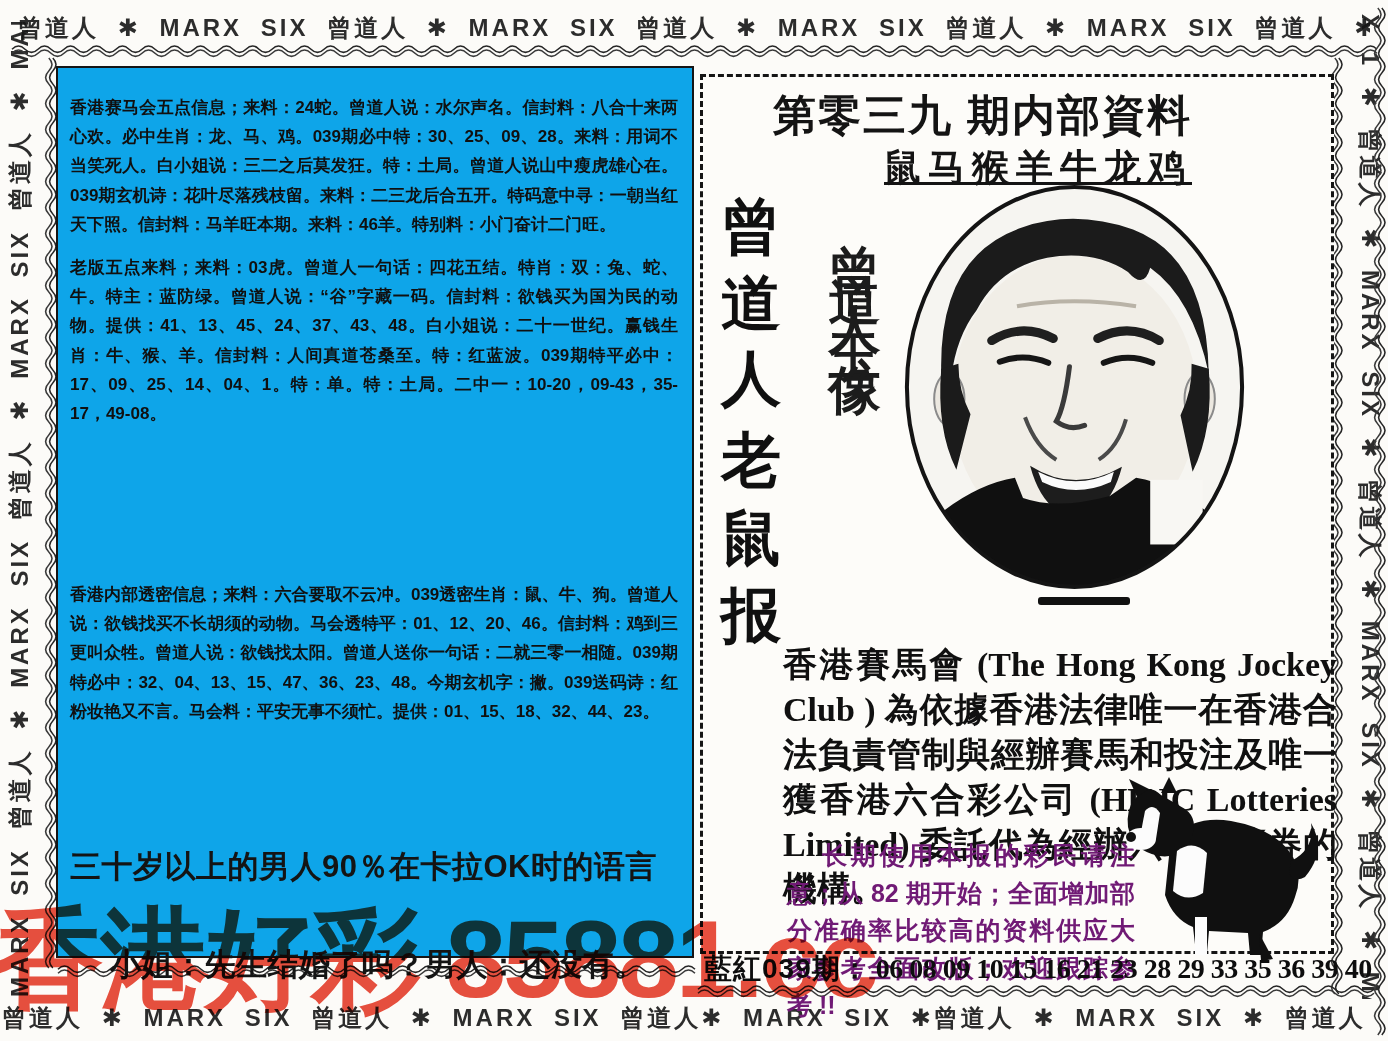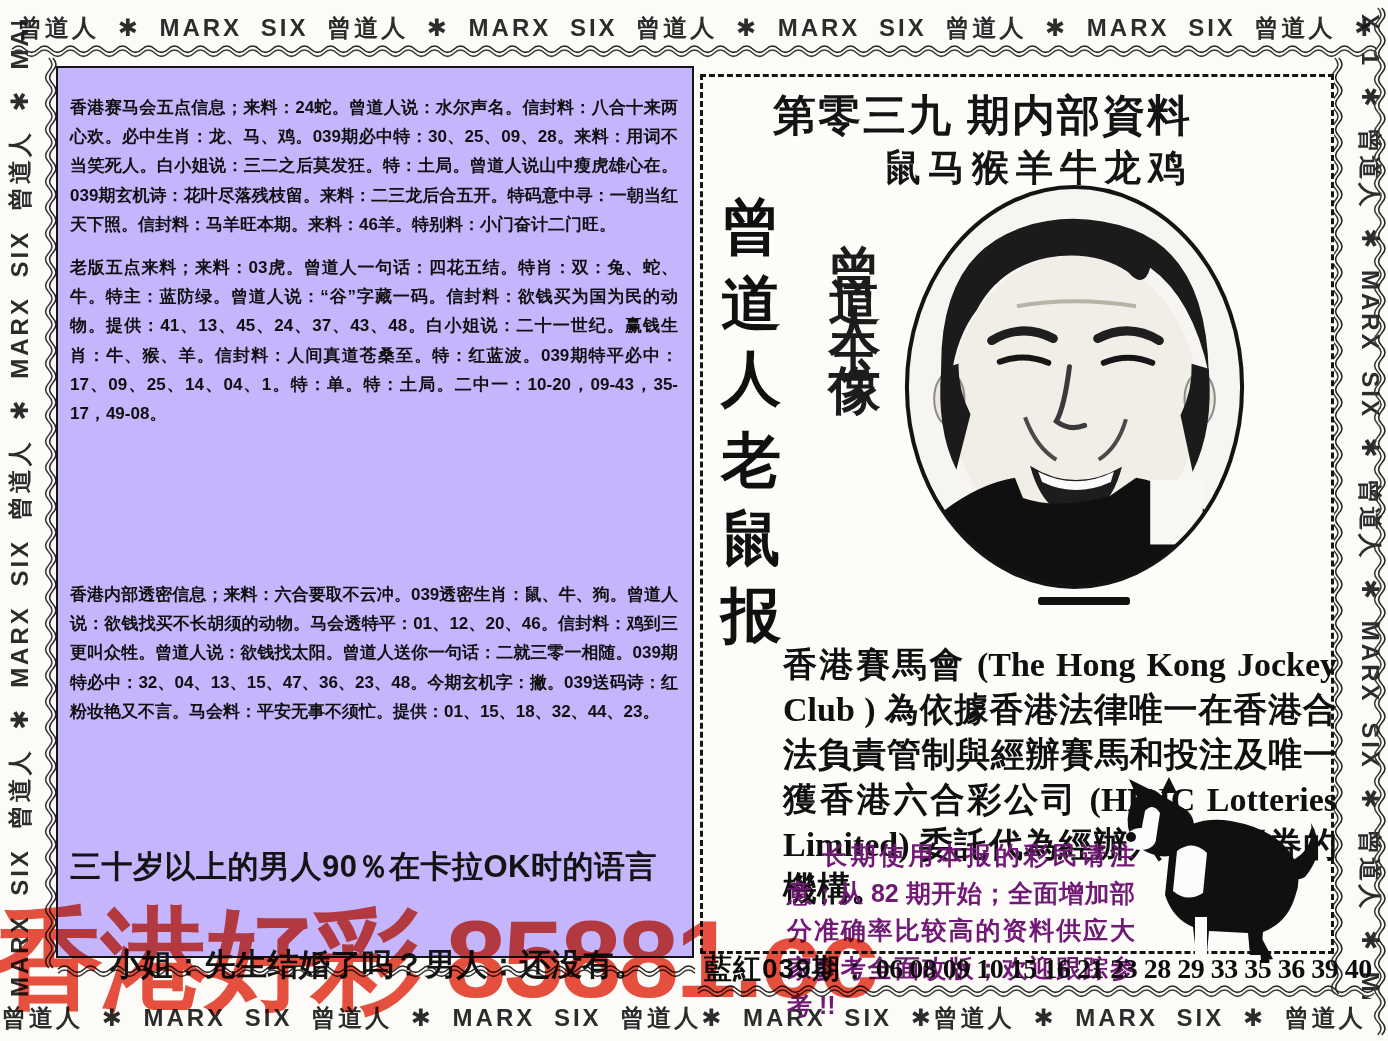--- a/index.html
+++ b/index.html
@@ -13,32 +13,32 @@
   .border-top{left:18px;top:12px;width:1352px;height:34px;}
   .border-bottom{left:2px;top:1002px;width:1384px;height:36px;}
   .border-left{left:4px;top:22px;height:975px;width:40px;
                writing-mode:vertical-rl;text-orientation:sideways;transform:rotate(180deg);}
   .border-right{left:1346px;top:14px;height:985px;width:40px;
                 writing-mode:vertical-rl;text-orientation:sideways;}
   svg.wave{position:absolute;overflow:visible;}
   .vwrap{position:absolute;transform:rotate(90deg);transform-origin:0 0;}
 
   
-  .left-box{left:56px;top:66px;width:634px;height:888px;border:2px solid #151515;background:#c4b5fd;}
+  .left-box{left:56px;top:66px;width:634px;height:888px;border:2px solid #151515;background:#0ea5e9;}
   .tip{position:absolute;left:12px;width:608px;font-size:17px;font-weight:700;line-height:1.72;
        text-align:justify;color:#101010;}
   .humor-title{position:absolute;left:14px;font-size:30px;font-weight:900;letter-spacing:2px;}
   .humor-line{position:absolute;font-size:31px;font-weight:900;white-space:nowrap;letter-spacing:0.5px;margin-top:26px;}
 
   
   .right-panel{left:700px;top:74px;width:628px;height:874px;border:3px dashed #151515;background:#fdfcf9;}
   .rp-title1{position:absolute;left:70px;top:10px;width:530px;
              font-size:43px;font-weight:900;letter-spacing:2px;white-space:nowrap;}
   .rp-title2{position:absolute;left:70px;top:66px;width:530px;text-align:center;
-             font-size:37px;font-weight:900;letter-spacing:7px;white-space:nowrap;}
+             font-size:37px;font-weight:900;letter-spacing:7px;white-space:nowrap;text-decoration:underline;}
   .masthead{position:absolute;left:12px;top:70px;height:770px;
             writing-mode:vertical-rl;text-orientation:upright;
             font-size:60px;font-weight:900;letter-spacing:78px;line-height:72px;color:#101010;}
   .caption-v{position:absolute;left:118px;top:126px;height:400px;
              writing-mode:vertical-rl;text-orientation:upright;
              font-family:"Liberation Serif","DejaVu Serif",serif;
              font-size:52px;font-weight:600;letter-spacing:30px;line-height:66px;color:#1c1c1c;}
   .portrait{position:absolute;left:192px;top:100px;}
   .photo-bar{position:absolute;left:335px;top:520px;width:92px;height:8px;background:#111;border-radius:3px;}
   .jockey{position:absolute;left:80px;top:532px;width:554px;

